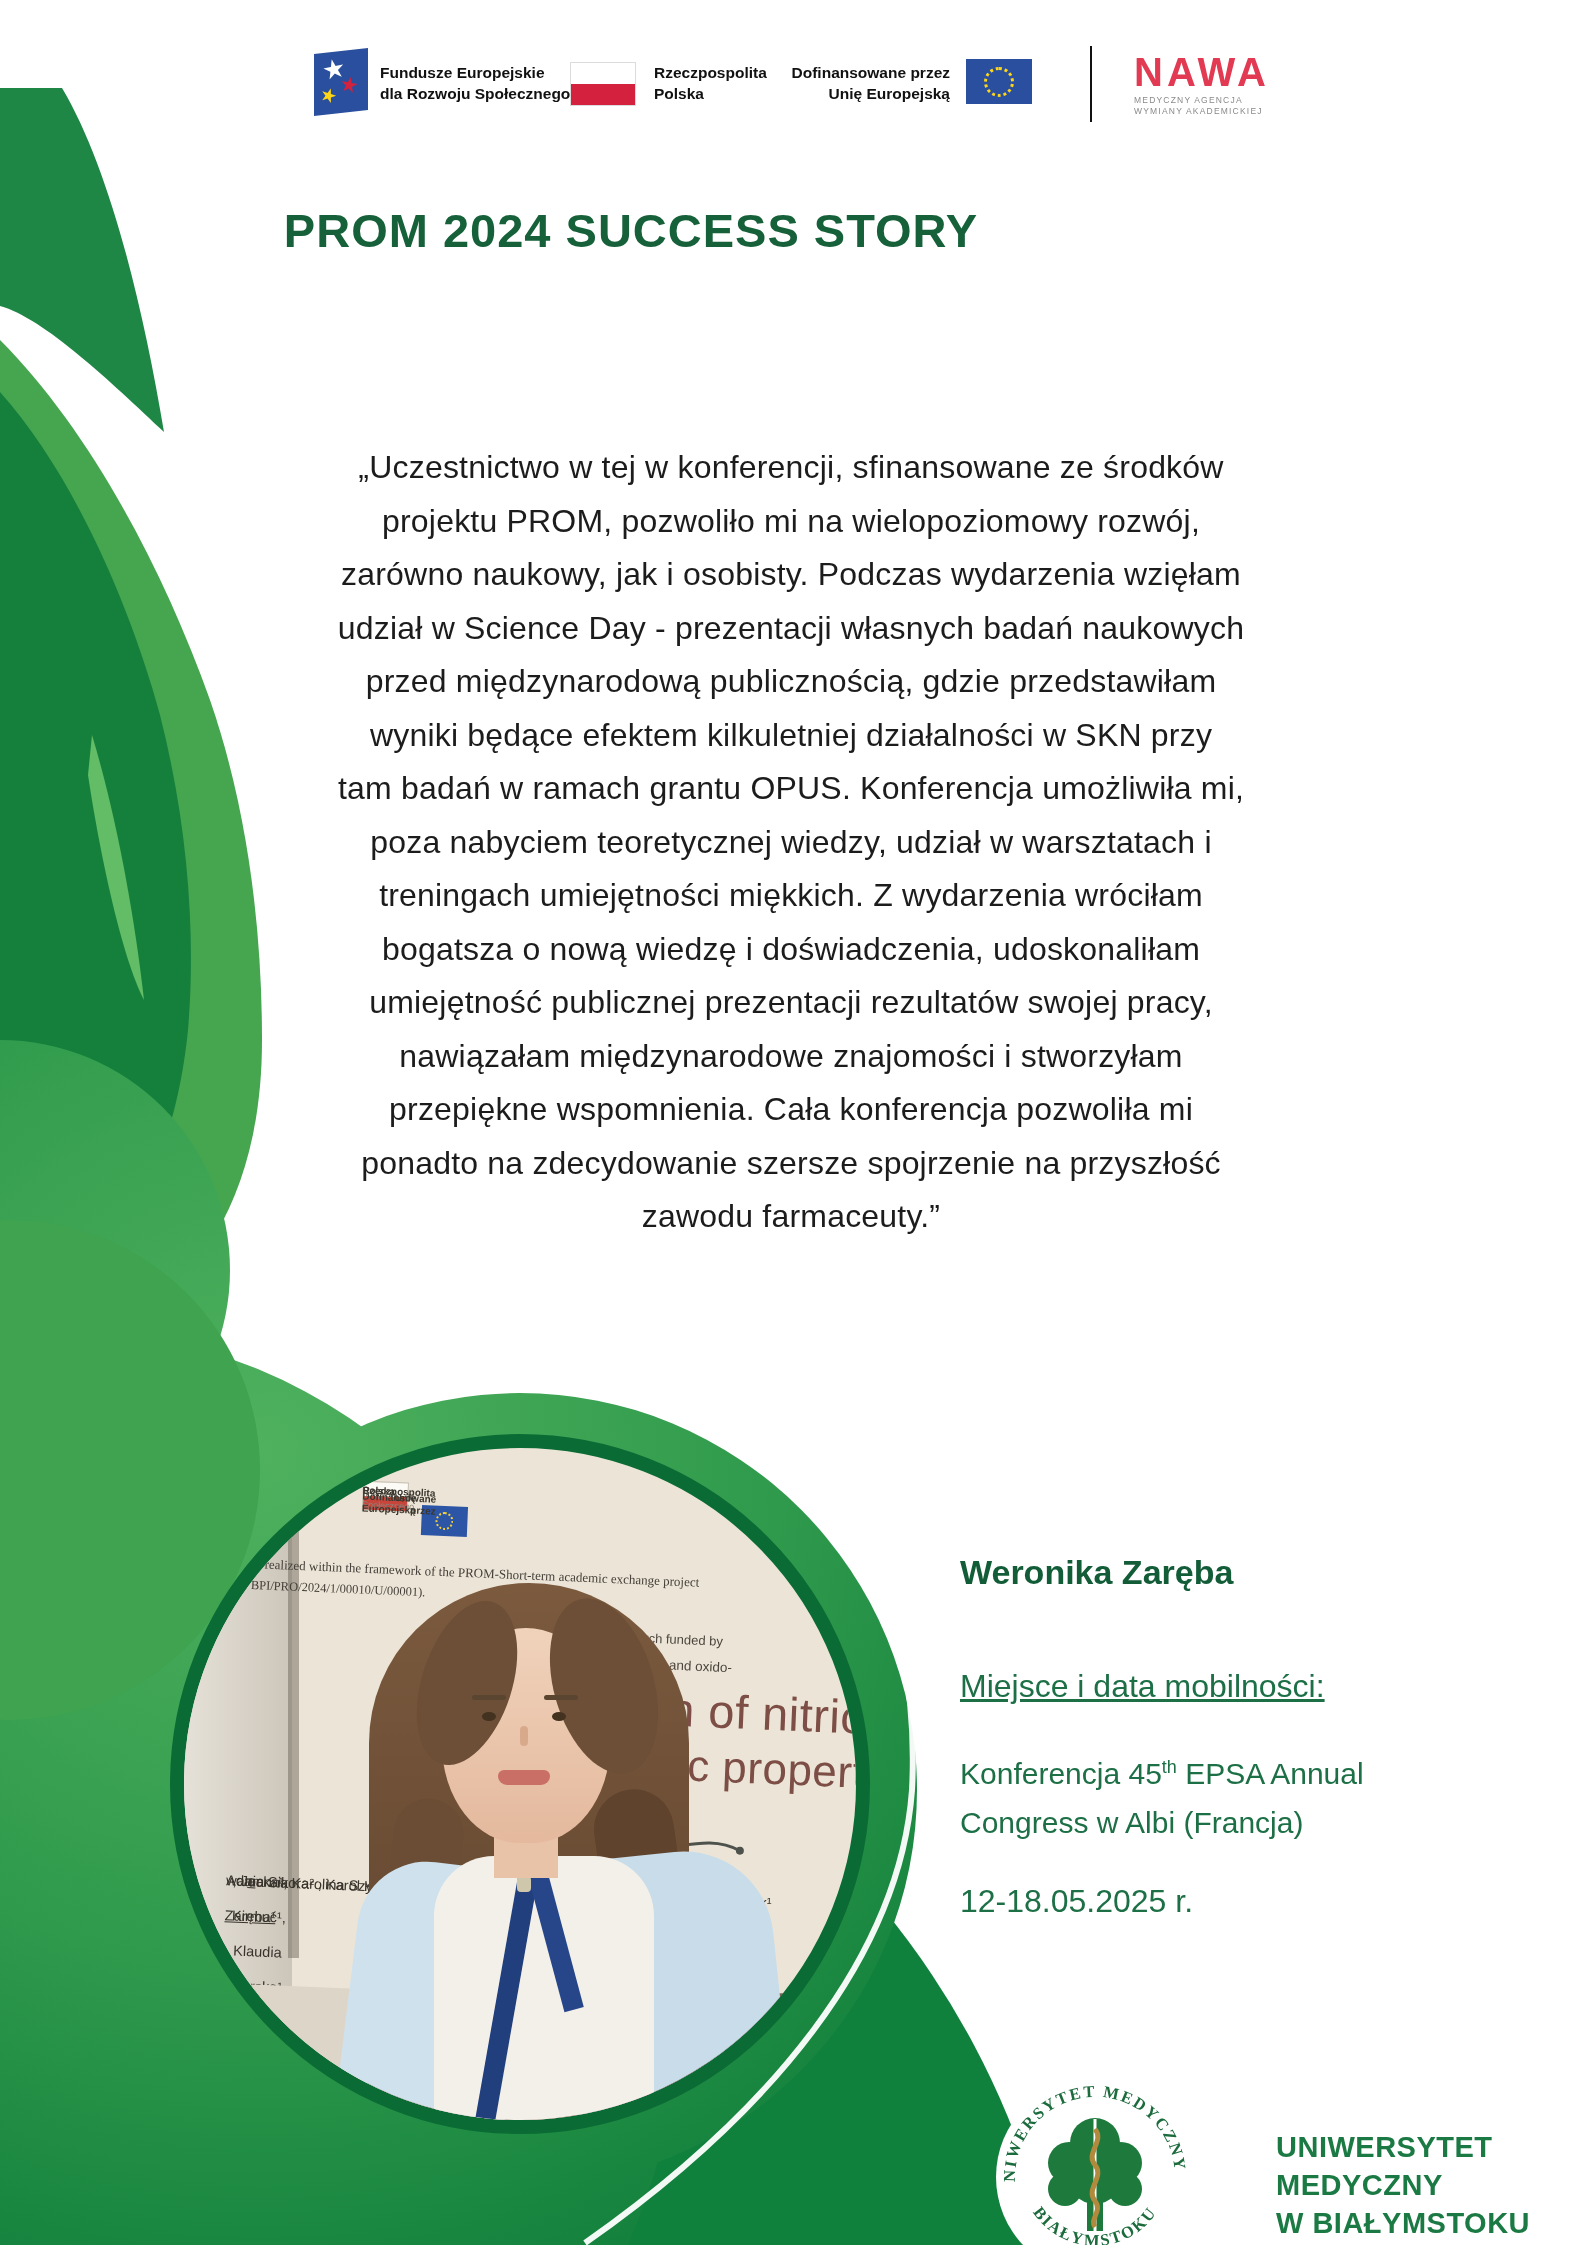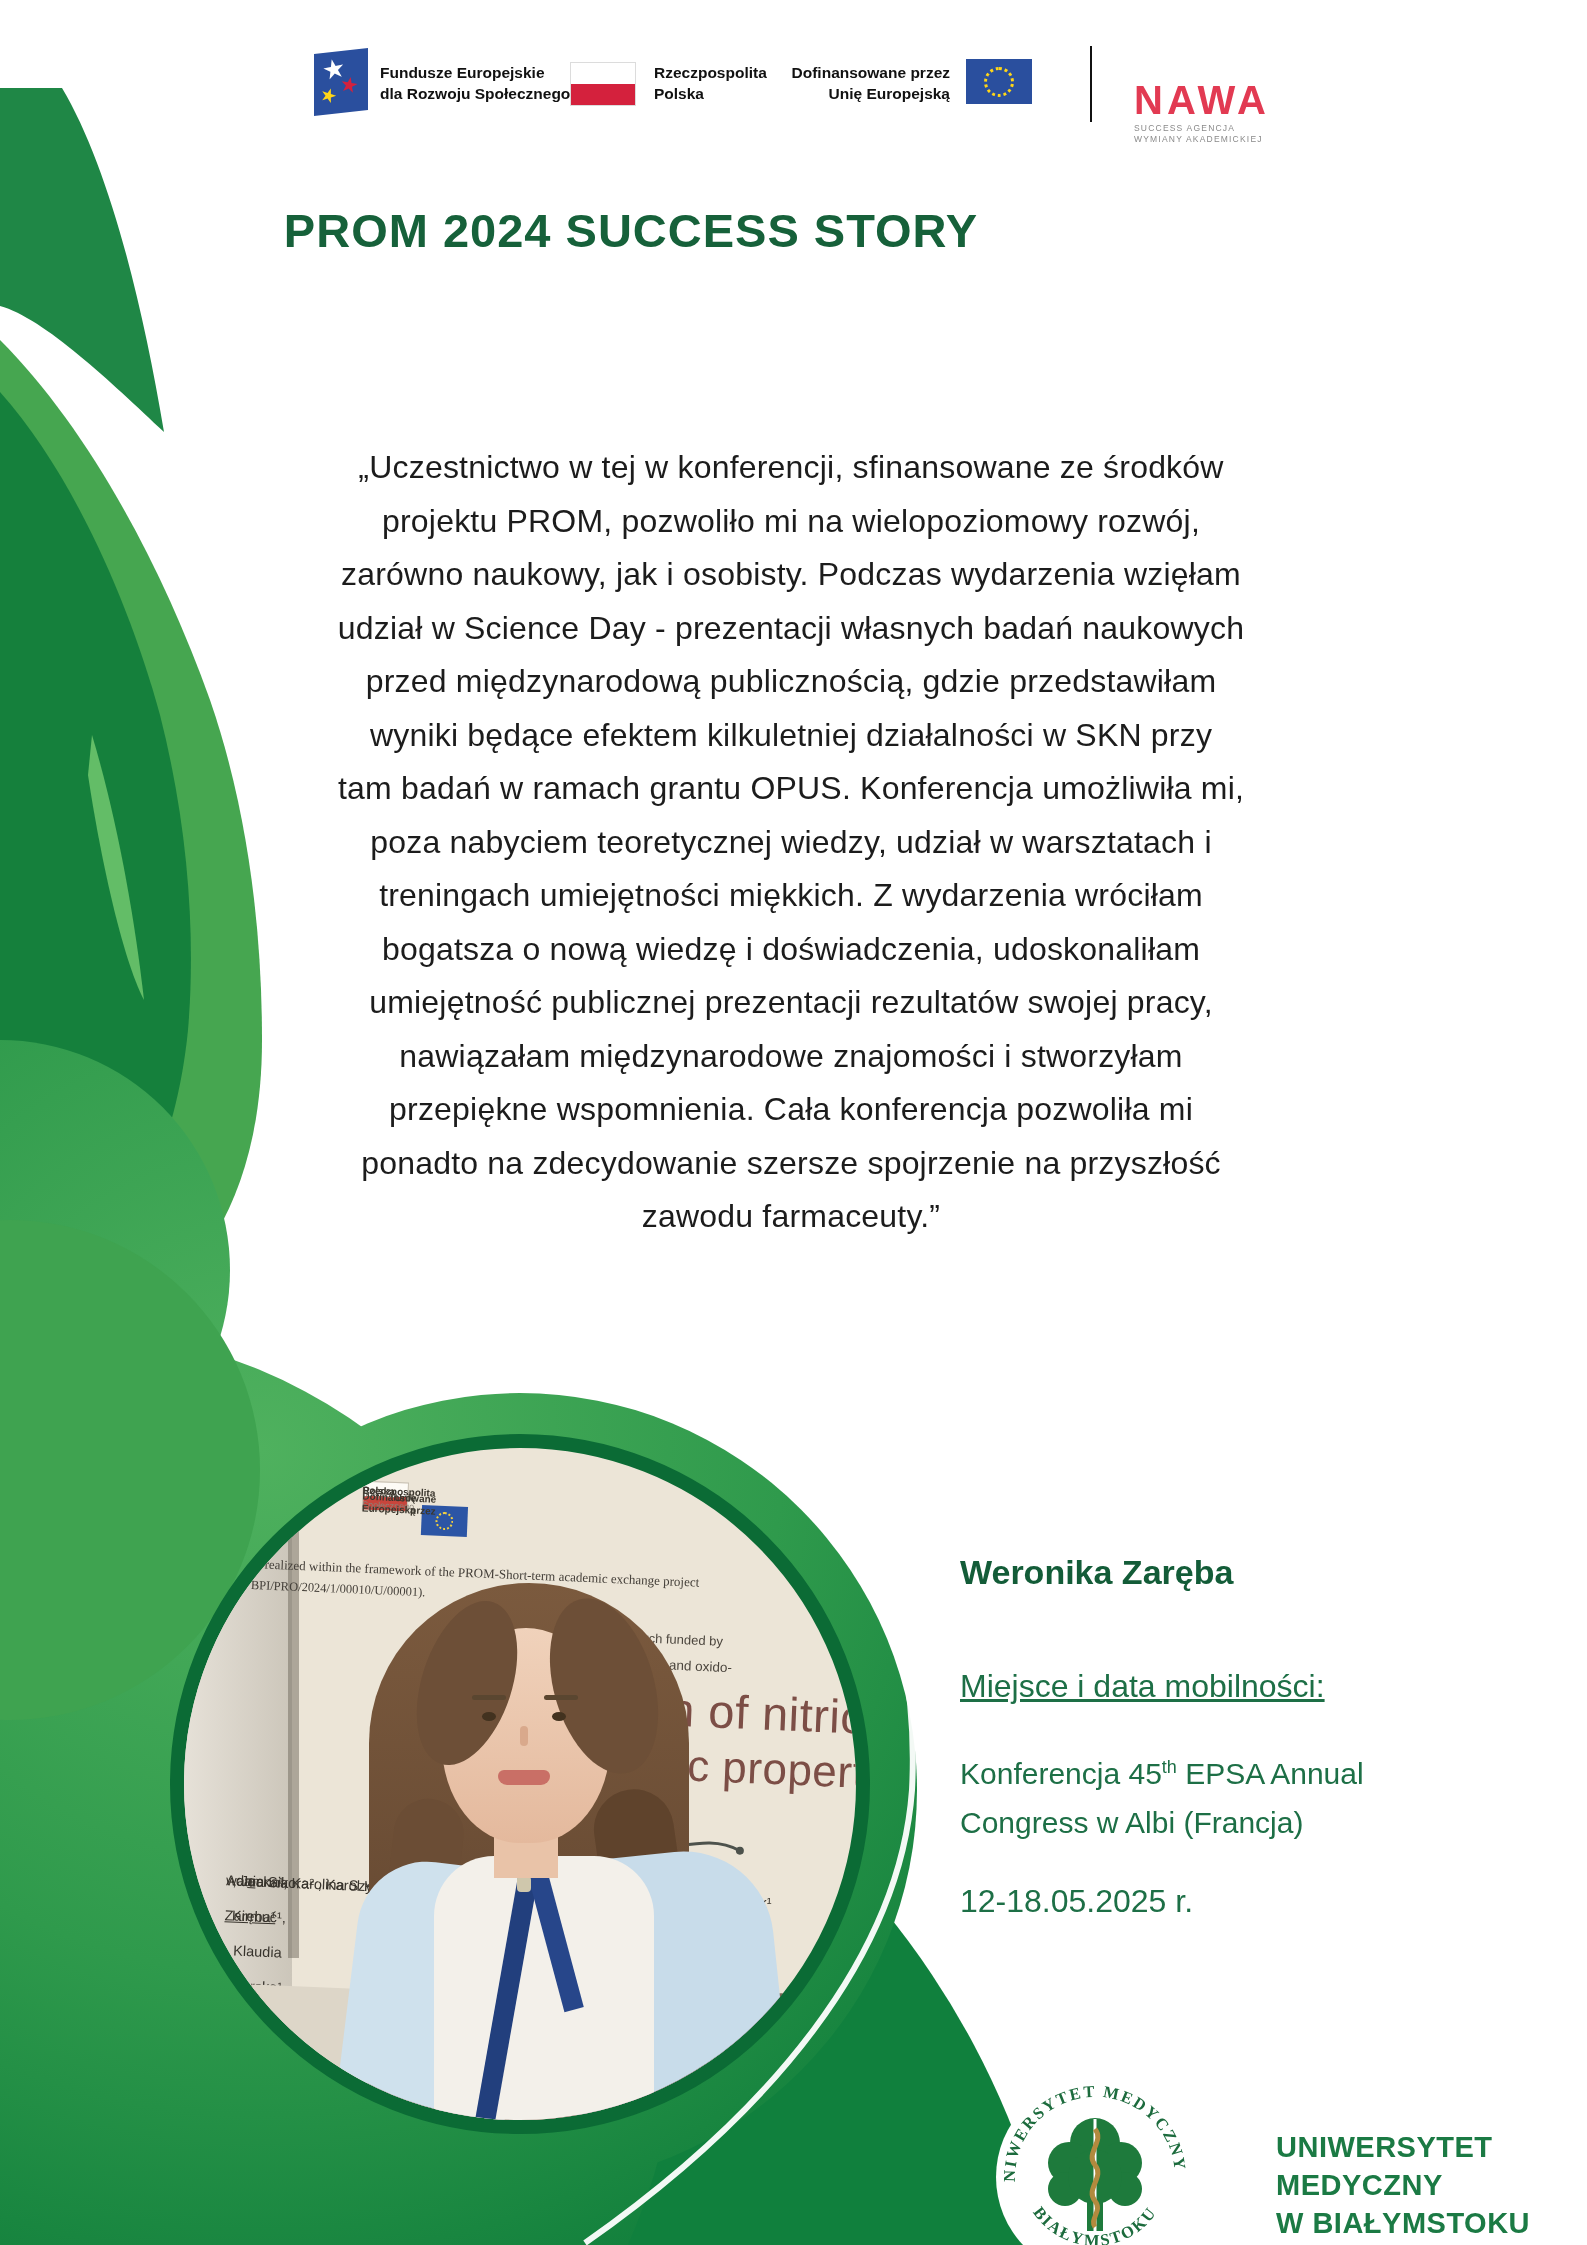--- a/index.html
+++ b/index.html
@@ -21,21 +21,21 @@
   .fe-text{position:absolute;left:380px;top:16px;font-size:15.5px;font-weight:700;line-height:21px;color:#111;}
   .pl-flag{position:absolute;left:570px;top:16px;width:64px;height:42px;border:1px solid #dcdcdc;
     background:linear-gradient(#ffffff 50%,#d4213d 50%);}
   .pl-text{position:absolute;left:654px;top:16px;font-size:15.5px;font-weight:700;line-height:21px;color:#111;}
   .eu-text{position:absolute;left:790px;top:16px;width:160px;text-align:right;font-size:15.5px;font-weight:700;line-height:21px;color:#111;}
   .eu-flag{position:absolute;left:966px;top:13px;width:66px;height:45px;background:#2a4f9e;
     display:flex;align-items:center;justify-content:center;}
   .eu-ring{width:24px;height:24px;border:3px dotted #ffd617;border-radius:50%;}
   .hdr-divider{position:absolute;left:1090px;top:0px;width:2px;height:76px;background:#111;}
   .nawa{position:absolute;left:1134px;top:6px;}
-  .nawa-word{font-size:40px;font-weight:800;color:#e23a52;letter-spacing:4px;line-height:40px;margin-top:28px;}
+  .nawa-word{font-size:40px;font-weight:800;color:#e23a52;letter-spacing:4px;line-height:40px;}
   .nawa-sub{font-size:8.5px;color:#8a8a8a;letter-spacing:1.2px;line-height:11px;margin-top:3px;}
 
   
   .main-title{position:absolute;left:0;top:203px;width:1262px;margin:0;text-align:center;
     font-size:47px;font-weight:800;letter-spacing:1px;color:#16613a;}
 
   
   .quote{position:absolute;left:193px;top:441px;width:1196px;text-align:center;
     font-size:32px;line-height:53.5px;color:#1c1c1c;letter-spacing:0.2px;}
 
@@ -145,21 +145,21 @@
       <div>Dofinansowane przez</div>
       <div>Unię Europejską</div>
     </div>
     <div class="eu-flag">
       <div class="eu-ring"></div>
     </div>
     <div class="hdr-divider"></div>
     <div class="nawa">
       <div class="nawa-word">NAWA</div>
       <div class="nawa-sub">
-        <div>SUCCESS AGENCJA</div>
+        <div>MEDYCZNY AGENCJA</div>
         <div>WYMIANY AKADEMICKIEJ</div>
       </div>
     </div>
   </div>
 
   <h1 class="main-title">PROM 2024 SUCCESS STORY</h1>
 
   <div class="quote">
     <div>„Uczestnictwo w tej w konferencji, sfinansowane ze środków</div>
     <div>projektu PROM, pozwoliło mi na wielopoziomowy rozwój,</div>

